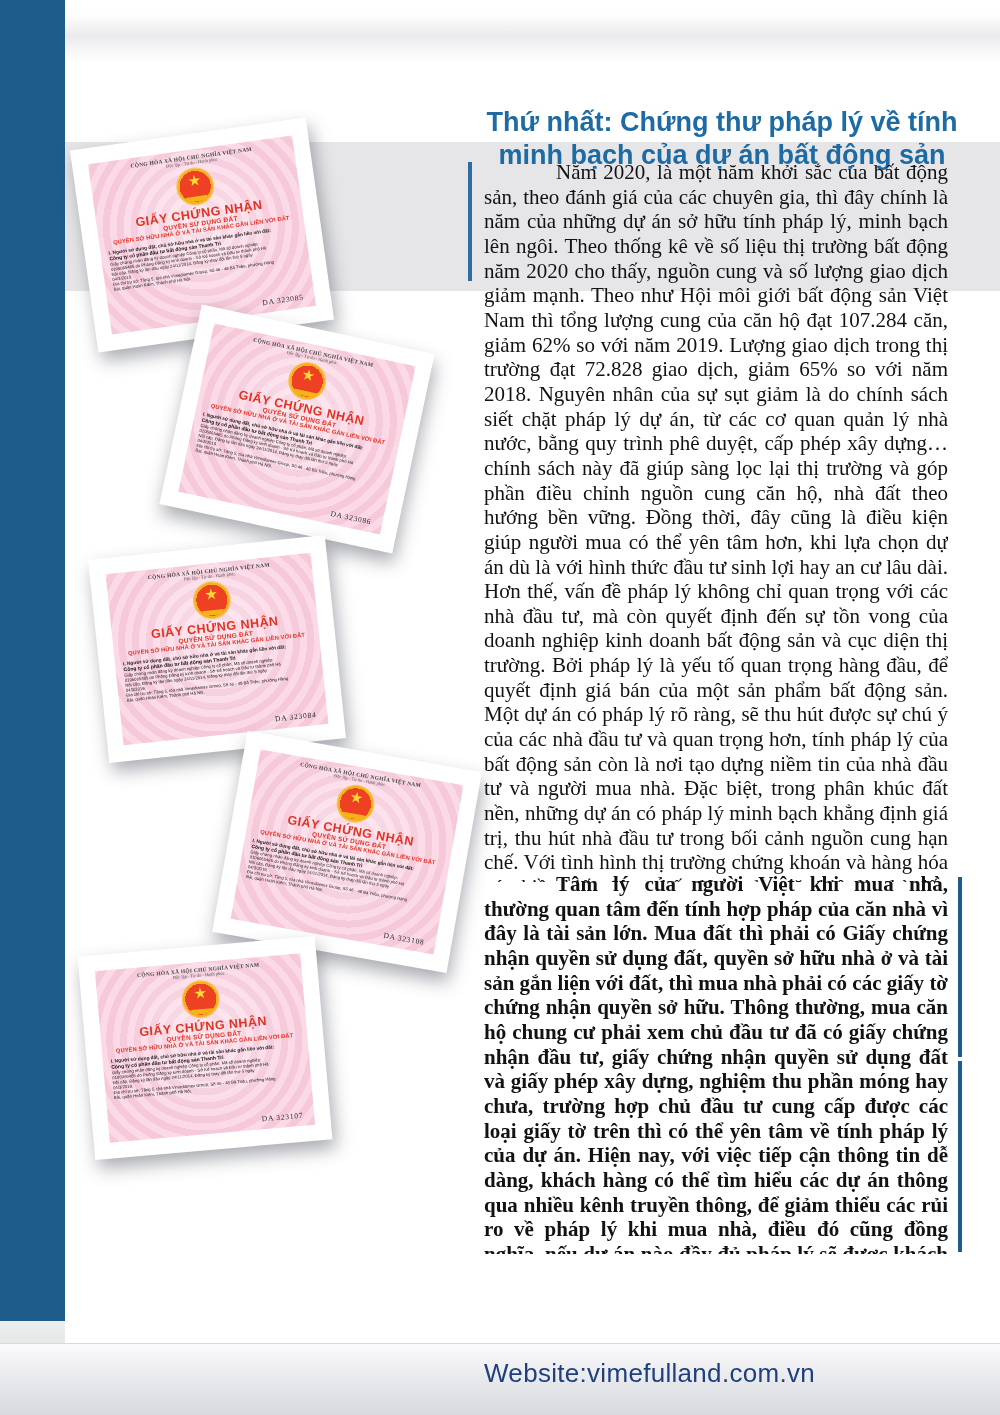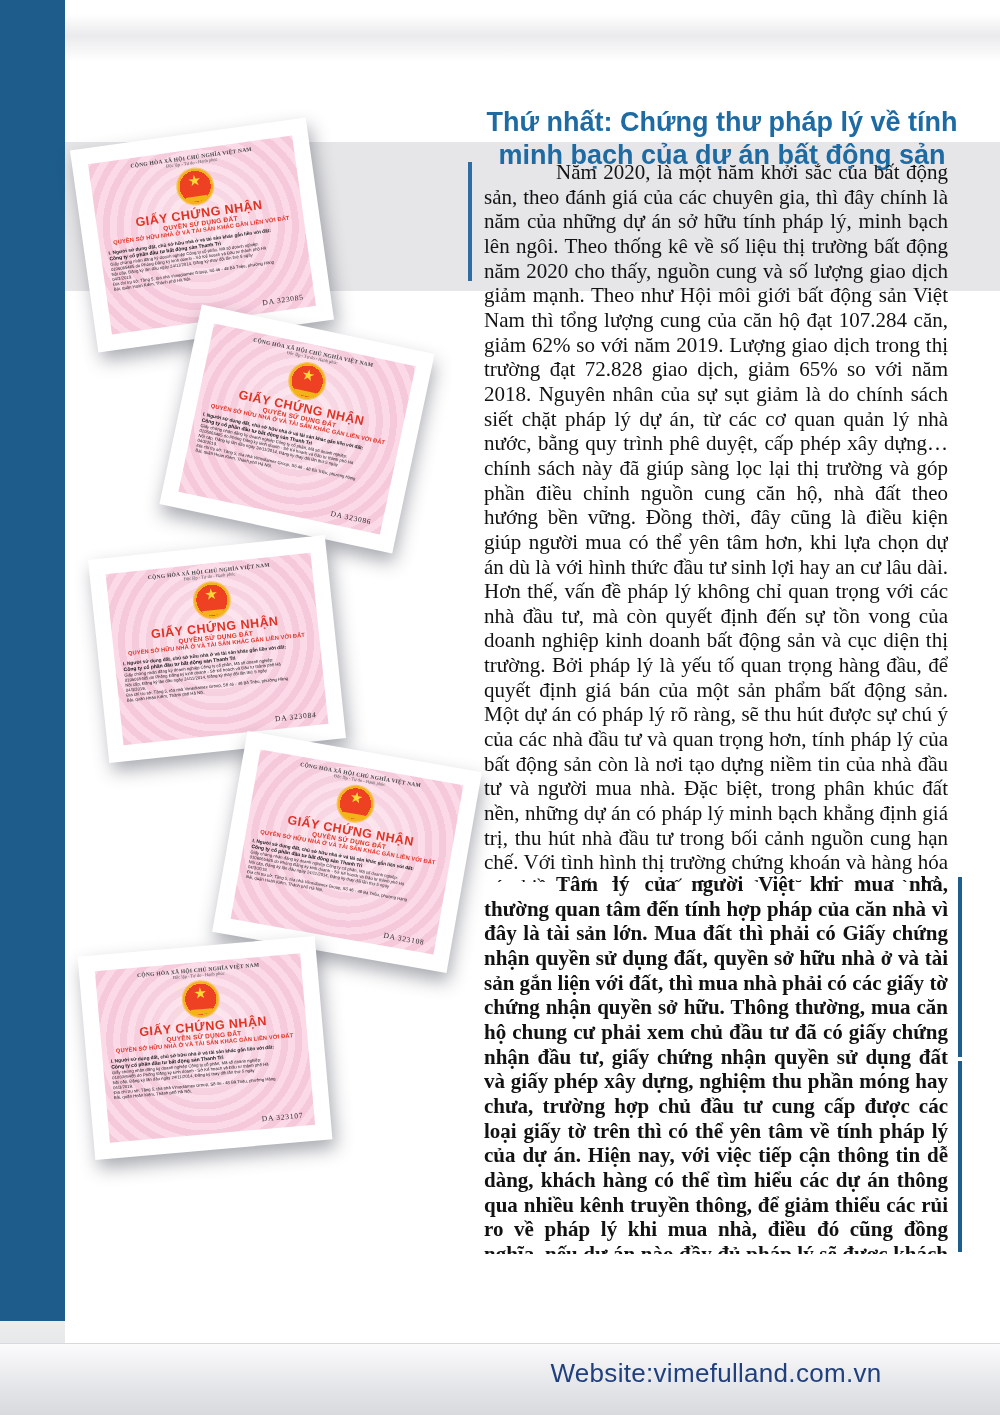--- a/index.html
+++ b/index.html
@@ -57,21 +57,21 @@
         text-align:justify;text-indent:72px;color:#121212;overflow:hidden;}
   .para1{top:160px;height:722px;}
   .para2{top:872px;height:382px;font-weight:bold;}
 
   
   .footer-band{position:absolute;left:0;right:0;top:1343px;height:72px;
         border-top:1px solid #d9d9dd;
         background:linear-gradient(#fbfbfc, #e4e5e8 60%, #d7d9dc);}
   .footer-sub{position:absolute;left:0;top:1321px;width:65px;height:94px;
         background:linear-gradient(#eceded,#d7d9dc);}
-  .footer-text{position:absolute;left:484px;top:1358px;width:464px;text-align:center;
+  .footer-text{position:absolute;left:484px;top:1358px;width:464px;text-align:left;
         font-size:26px;color:#203f7d;letter-spacing:.3px;}
 </style>
 </head>
 <body>
 
 <div class="page">
 
   <div class="left-bar"></div>
   <div class="top-shade"></div>
   <div class="gray-band"></div>

